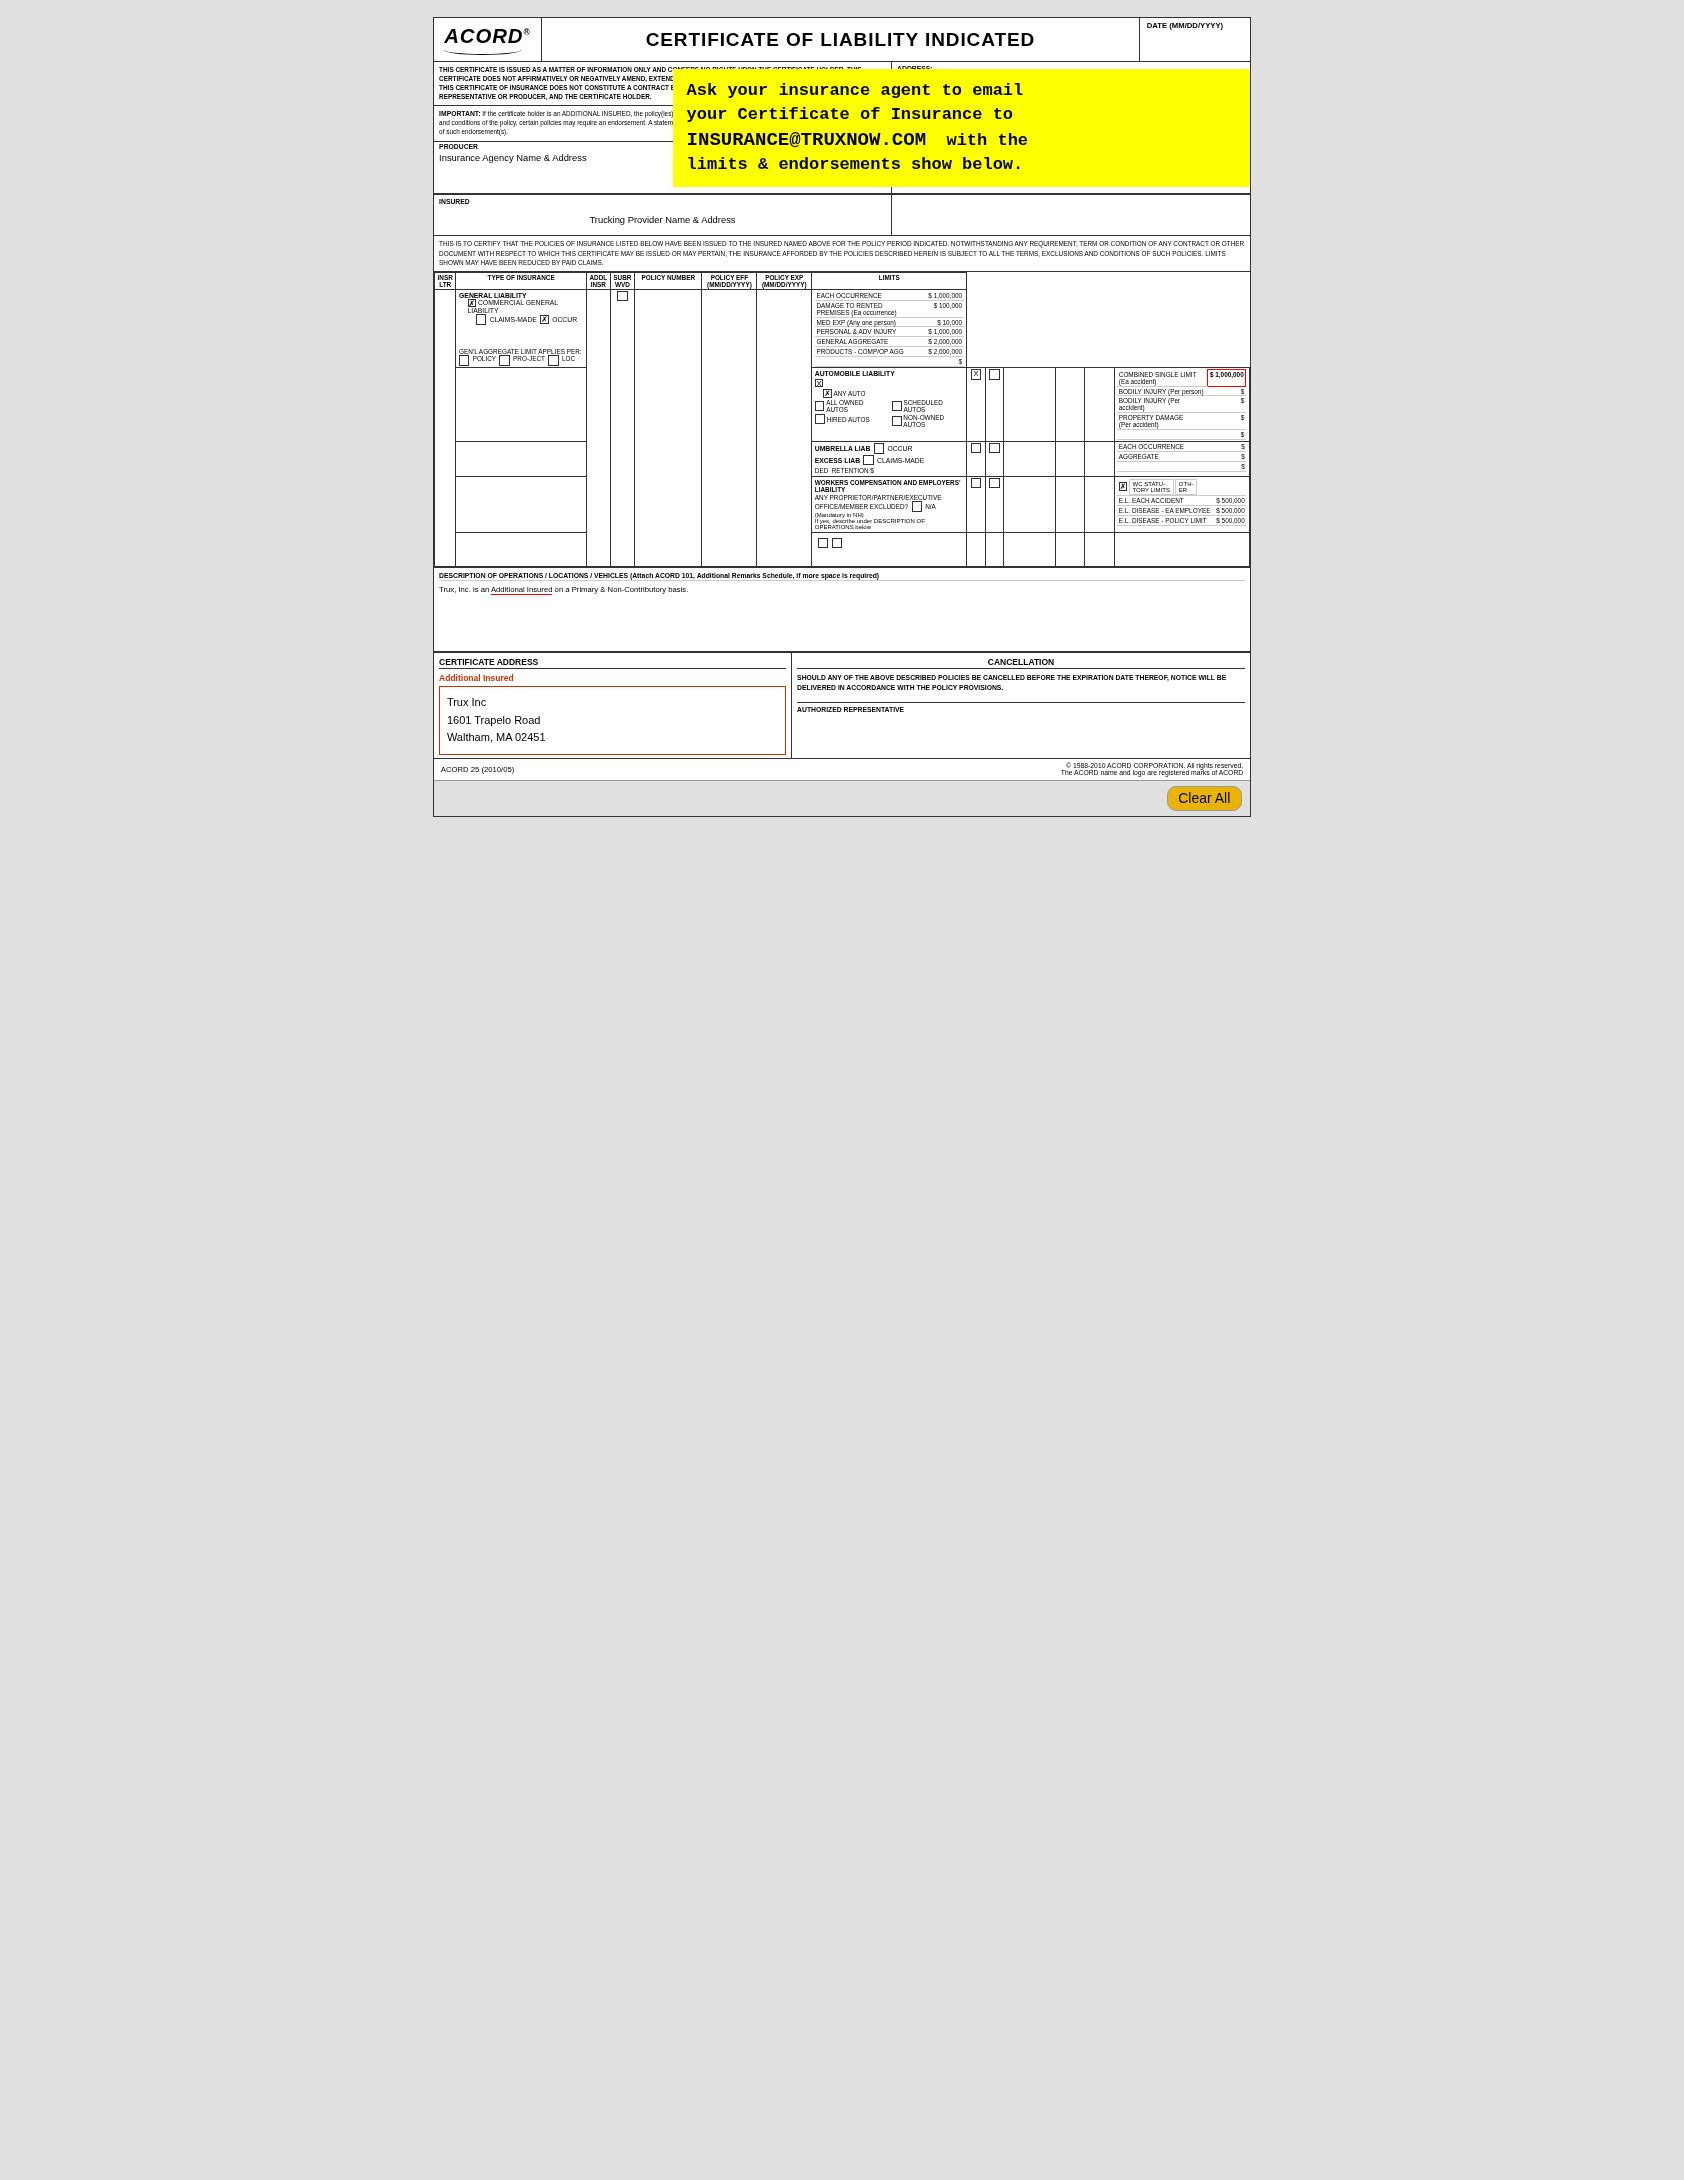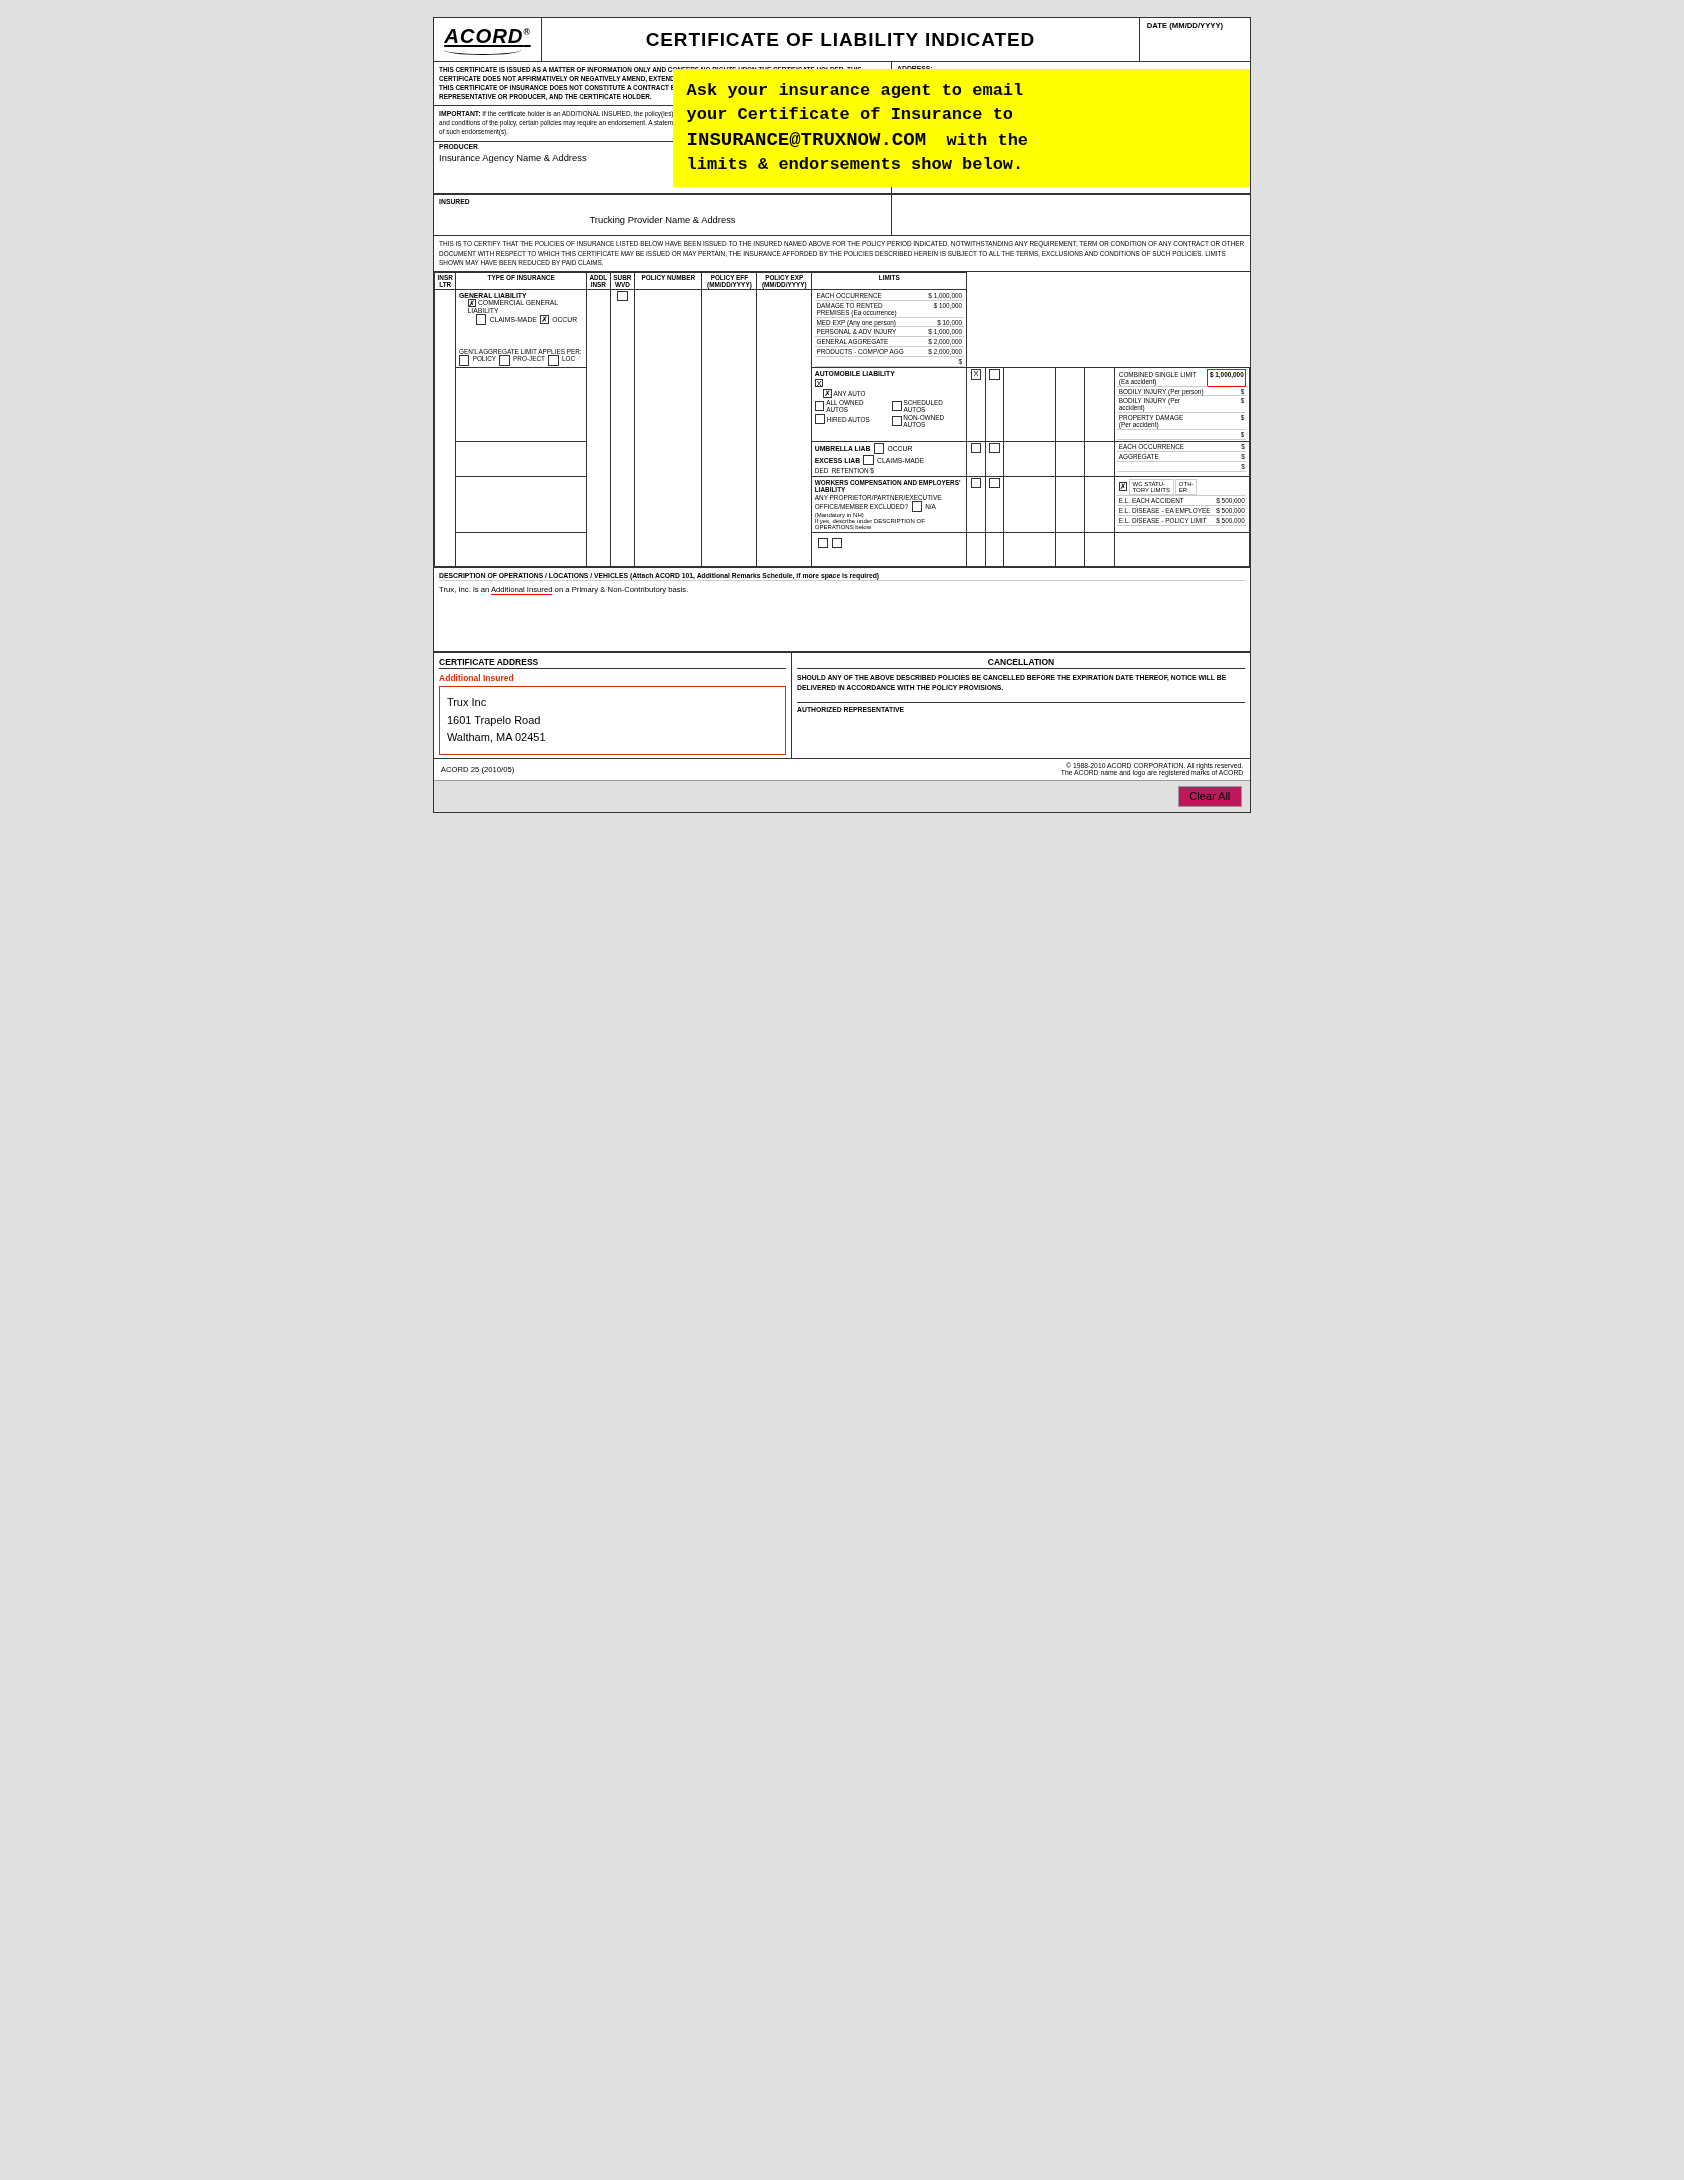--- a/index.html
+++ b/index.html
@@ -20,21 +20,20 @@
     .header-row {
       display: flex;
       align-items: stretch;
       border-bottom: 1.7px solid #333;
     }
     .logo-area {
       padding: 6.8px 10.2px;
       border-right: 1.7px solid #333;
       display: flex;
       min-width: 102px;
-      text-decoration: underline;
     }
     .logo-text {
       font-size: 20.4px;
       font-weight: bold;
       font-style: italic;
       letter-spacing: 0.9px;
       position: relative;
     }
     .logo-text .reg {
       font-size: 8.5px;
@@ -318,26 +317,26 @@
     }
     .bottom-bar {
       background: #e0e0e0;
       border-top: 0.9px solid #999;
       padding: 5.1px 8.5px;
       display: flex;
       justify-content: flex-end;
       align-items: center;
     }
     .clear-all-btn {
-      background: #be185d;
+      background: #eab308;
       border: 0.9px solid #999;
       padding: 3.4px 10.2px;
-      font-size: 11px;
+      font-size: 14px;
       cursor: pointer;
-      border-radius: 0;
+      border-radius: 9px;
     }
     .limits-inner-table {
       width: 100%;
       border-collapse: collapse;
       font-size: 6.4px;
     }
     .limits-inner-table td {
       border: none;
       border-bottom: 0.9px solid #ccc;
       padding: 0.9px 1.7px;

